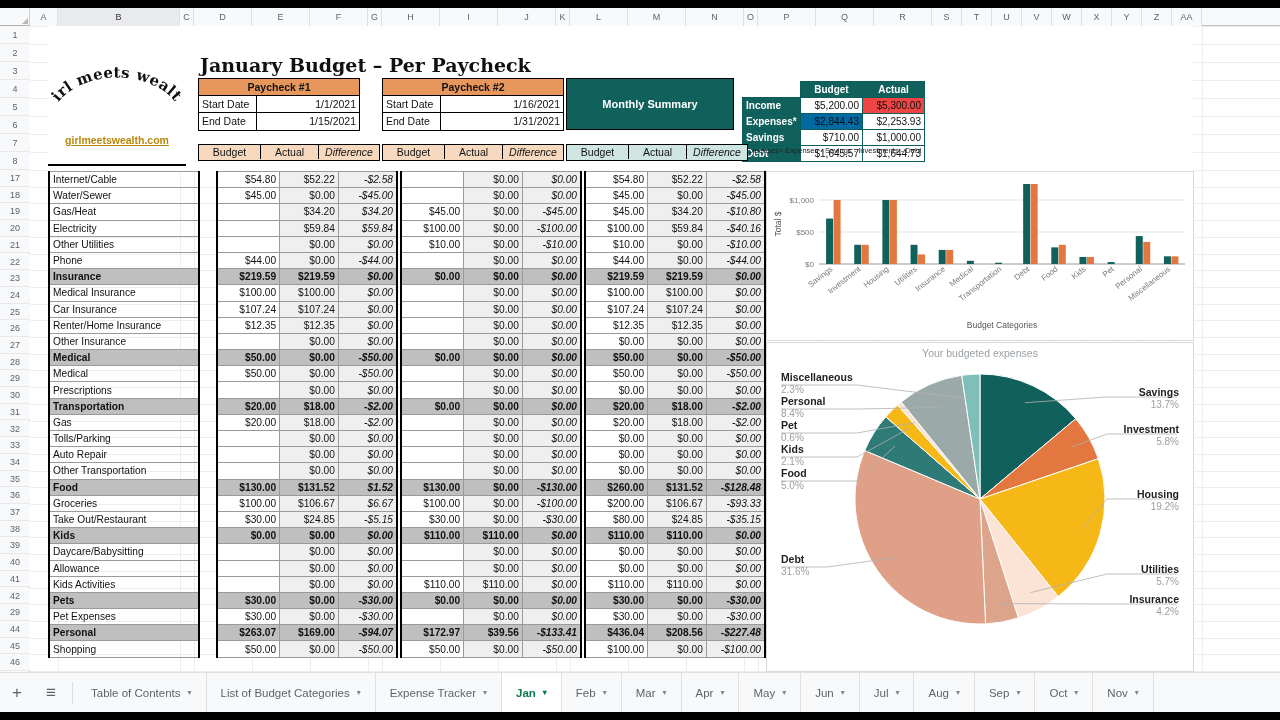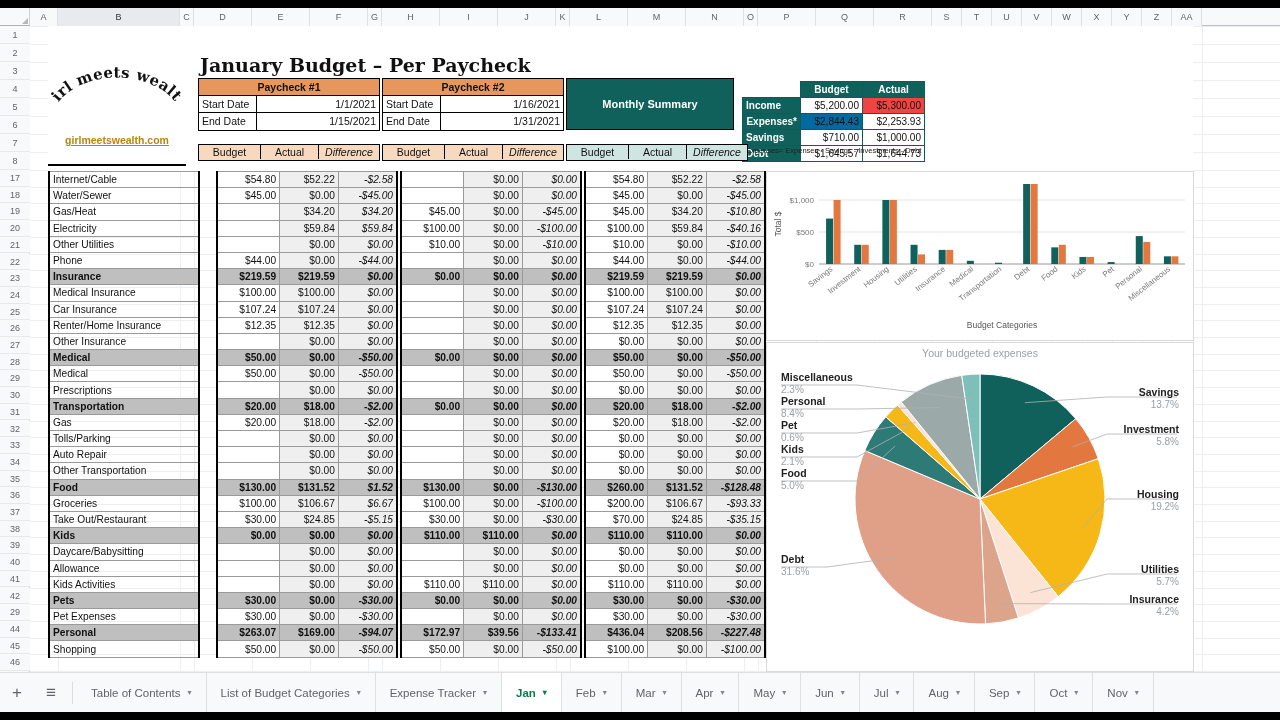--- a/index.html
+++ b/index.html
@@ -283,21 +283,21 @@
         <defs>
             <path id="arcpath" d="M 8,52 A 66,46 0 0 1 130,52" fill="none"></path>
           </defs>
         <text><textPath href="#arcpath" startOffset="50%" text-anchor="middle">girl meets wealth</textPath></text>
       </svg>
       <div class="logo-url">girlmeetswealth.com</div>
     </div>
 
     <div class="title" style="z-index:3;">January Budget – Per Paycheck</div>
 
-    <div class="pc-table" style="left:168px; top:52px; width:182px; z-index:3;">
+    <div class="pc-table" style="left:168px; top:52px; width:162px; z-index:3;">
       <div class="pc-title" style="background:#E8975C;">Paycheck #1</div>
       <div class="pc-row">
         <div class="pc-lbl">Start Date</div>
         <div class="pc-val">1/1/2021</div>
       </div>
       <div class="pc-row">
         <div class="pc-lbl">End Date</div>
         <div class="pc-val">1/15/2021</div>
       </div>
     </div>
@@ -324,21 +324,21 @@
             <td class="inc-head-blank" style="width: 58px;"></td>
             <td class="inc-th" style="background: rgb(16, 96, 92); width: 62px;">Budget</td>
             <td class="inc-th" style="background: rgb(16, 96, 92); width: 62px;">Actual</td>
           </tr>
           <tr>
             <td class="inc-rowlbl" style="background: rgb(16, 96, 92);">Income</td>
             <td class="inc-num" style="background: rgb(255, 255, 255);">$5,200.00</td>
             <td class="inc-num" style="background: #ef4444;">$5,300.00</td>
           </tr>
           <tr>
-            <td class="inc-rowlbl" style="background: rgb(16, 96, 92); text-align: right;">Expenses*</td>
+            <td class="inc-rowlbl" style="background: rgb(16, 96, 92);">Expenses*</td>
             <td class="inc-num" style="background: #0369a1;">$2,844.43</td>
             <td class="inc-num" style="background: rgb(255, 255, 255);">$2,253.93</td>
           </tr>
           <tr>
             <td class="inc-rowlbl" style="background: rgb(16, 96, 92);">Savings</td>
             <td class="inc-num" style="background: rgb(255, 255, 255);">$710.00</td>
             <td class="inc-num" style="background: rgb(255, 255, 255);">$1,000.00</td>
           </tr>
           <tr>
             <td class="inc-rowlbl" style="background: rgb(16, 96, 92);">Debt</td>
@@ -869,21 +869,21 @@
               <td class="num bud" style="width: 62px; background: rgb(191, 191, 191);">$260.00</td>
               <td class="num act" style="width: 58px; background: rgb(191, 191, 191);">$131.52</td>
               <td class="num diff" style="width: 58px; background: rgb(191, 191, 191);">-$128.48</td>
             </tr>
             <tr class="">
               <td class="num bud" style="width: 62px;">$200.00</td>
               <td class="num act" style="width: 58px;">$106.67</td>
               <td class="num diff" style="width: 58px;">-$93.33</td>
             </tr>
             <tr class="">
-              <td class="num bud" style="width: 62px;">$70.00</td>
+              <td class="num bud" style="width: 62px;">$80.00</td>
               <td class="num act" style="width: 58px;">$24.85</td>
               <td class="num diff" style="width: 58px;">-$35.15</td>
             </tr>
             <tr class="hdrrow">
               <td class="num bud" style="width: 62px; background: rgb(191, 191, 191);">$110.00</td>
               <td class="num act" style="width: 58px; background: rgb(191, 191, 191);">$110.00</td>
               <td class="num diff" style="width: 58px; background: rgb(191, 191, 191);">$0.00</td>
             </tr>
             <tr class="">
               <td class="num bud" style="width: 62px;">$0.00</td>

